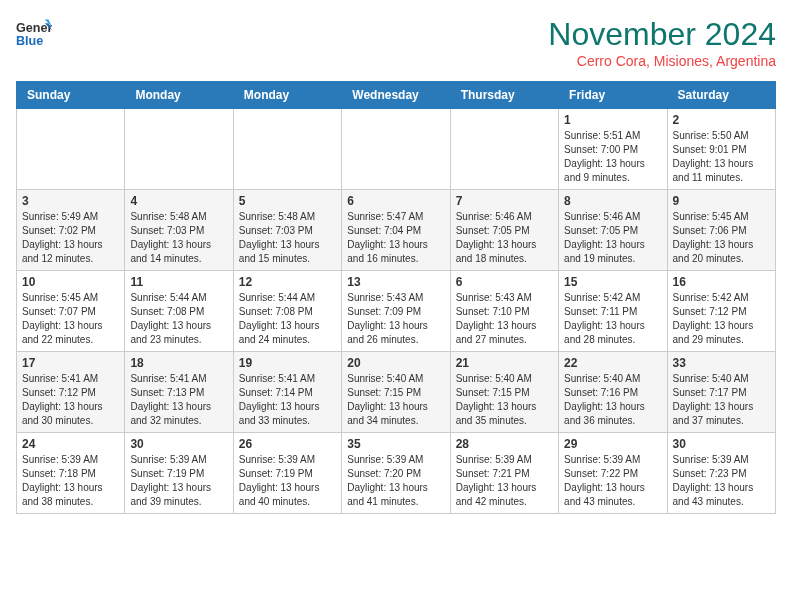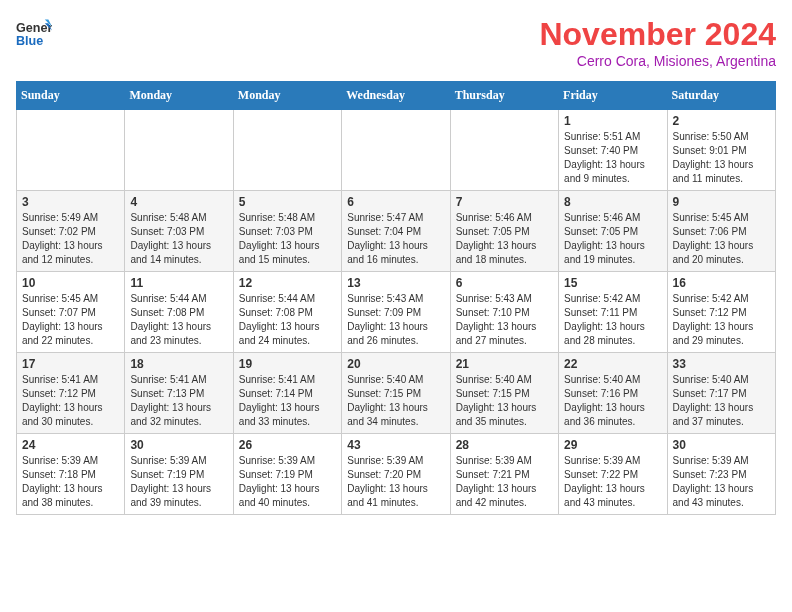--- a/index.html
+++ b/index.html
@@ -23,41 +23,40 @@
     }
     .logo-icon {
       width: 36px;
       height: 36px;
     }
     .title-block {
       text-align: right;
     }
     .month-title {
       font-size: 32px;
-      font-weight: bold;
-      color: #ef4444;
+      font-weight: normal;
+      color: #0f766e;
     }
     .location {
       font-size: 14px;
-      color: #a21caf;
+      color: #ef4444;
     }
     .calendar {
       width: 100%;
       border-collapse: collapse;
       border: 1px solid #ccc;
     }
     .calendar th {
       background-color: #2a7aba;
       color: #fff;
       font-size: 12px;
       font-weight: bold;
-      padding: 6px 4px;
+      padding: 6px 10px;
       text-align: left;
       border: 1px solid #2a7aba;
-      font-family: Liberation Serif, serif;
     }
     .calendar td {
       vertical-align: top;
       border: 1px solid #ccc;
       padding: 4px 5px;
       font-size: 10px;
       color: #333;
       width: 108px;
       min-height: 80px;
       background: #fff;
@@ -113,21 +112,21 @@
   <tbody id="calendar-body">
   <tr>
         <td class="empty-cell"></td>
         <td class="empty-cell"></td>
         <td class="empty-cell"></td>
         <td class="empty-cell"></td>
         <td class="empty-cell"></td>
         <td>
           <span class="day-number">1</span>
           <div class="day-info" style="white-space: pre-line;">Sunrise: 5:51 AM
-Sunset: 7:40 PM
+Sunset: 7:00 PM
 Daylight: 13 hours
 and 9 minutes.</div>
         </td>
         <td>
           <span class="day-number">2</span>
           <div class="day-info" style="white-space: pre-line;">Sunrise: 5:50 AM
 Sunset: 9:01 PM
 Daylight: 13 hours
 and 11 minutes.</div>
         </td>
@@ -301,21 +300,21 @@
 and 39 minutes.</div>
         </td>
         <td>
           <span class="day-number">26</span>
           <div class="day-info" style="white-space: pre-line;">Sunrise: 5:39 AM
 Sunset: 7:19 PM
 Daylight: 13 hours
 and 40 minutes.</div>
         </td>
         <td>
-          <span class="day-number">43</span>
+          <span class="day-number">35</span>
           <div class="day-info" style="white-space: pre-line;">Sunrise: 5:39 AM
 Sunset: 7:20 PM
 Daylight: 13 hours
 and 41 minutes.</div>
         </td>
         <td>
           <span class="day-number">28</span>
           <div class="day-info" style="white-space: pre-line;">Sunrise: 5:39 AM
 Sunset: 7:21 PM
 Daylight: 13 hours

